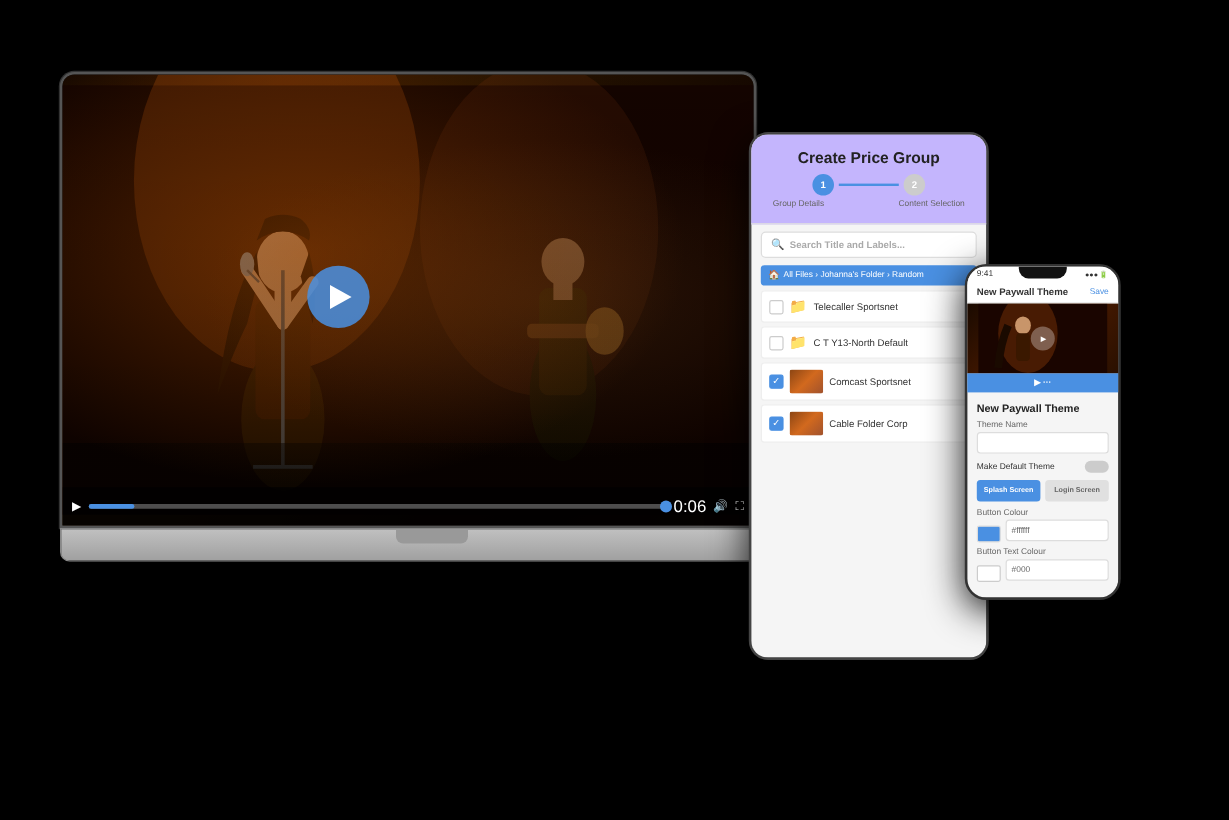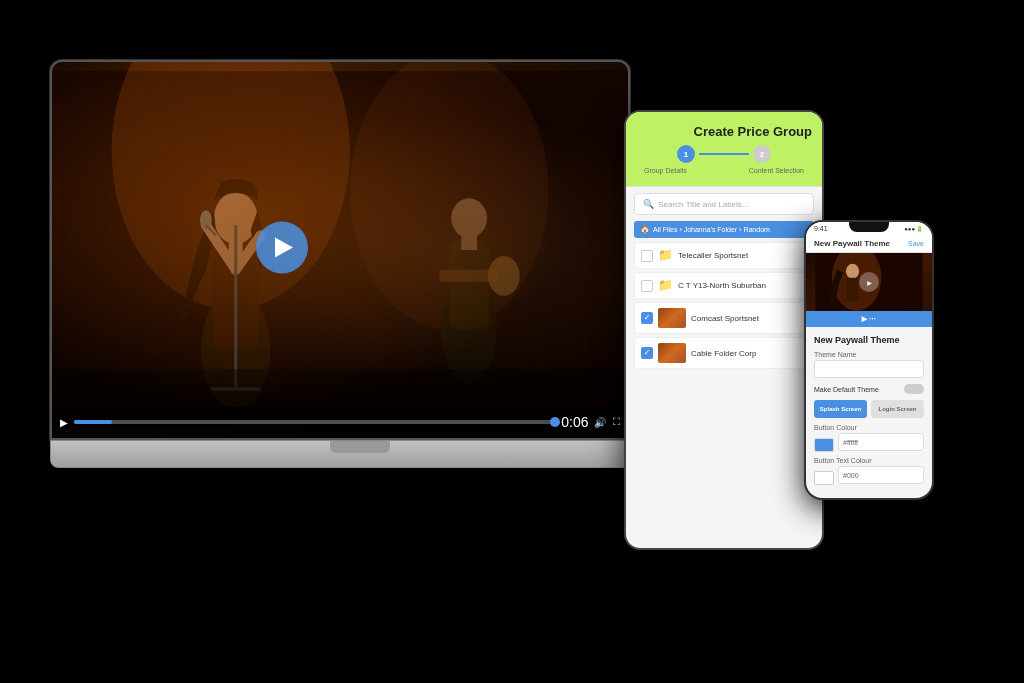--- a/index.html
+++ b/index.html
@@ -192,23 +192,23 @@
 
     .tablet-screen {
       width: 100%;
       height: 100%;
       background: #f5f5f5;
       display: flex;
       flex-direction: column;
     }
 
     .tablet-header {
-      background: #bef264;
+      background: #c4b5fd;
       padding: 12px 10px 8px;
-      text-align: right;
+      text-align: center;
       border-bottom: 1px solid #e0e0e0;
     }
 
     .tablet-title {
       font-size: 13px;
       font-weight: 700;
       color: #222;
       font-family: Arial, sans-serif;
     }
 
@@ -275,20 +275,21 @@
 
     .search-icon-small {
       color: #999;
       font-size: 9px;
     }
 
     .search-placeholder {
       font-size: 8px;
       color: #aaa;
       font-family: Arial, sans-serif;
+      font-weight: bold;
     }
 
     .tablet-breadcrumb {
       background: #4a90e2;
       margin: 0 8px;
       border-radius: 3px;
       padding: 4px 6px;
       display: flex;
       align-items: center;
       gap: 3px;
@@ -694,21 +695,21 @@
 
         <div class="tablet-list-item">
           <div class="item-checkbox"></div>
           <span class="item-folder-icon">📁</span>
           <span class="item-text">Telecaller Sportsnet</span>
         </div>
 
         <div class="tablet-list-item">
           <div class="item-checkbox"></div>
           <span class="item-folder-icon">📁</span>
-          <span class="item-text">C T Y13-North Suburban</span>
+          <span class="item-text">C T Y13-North Default</span>
         </div>
 
         <div class="tablet-list-item">
           <div class="item-checkbox checked">
             <span class="check-mark">✓</span>
           </div>
           <div class="item-thumbnail">
             <div class="thumb-concert"></div>
           </div>
           <span class="item-text">Comcast Sportsnet</span>

